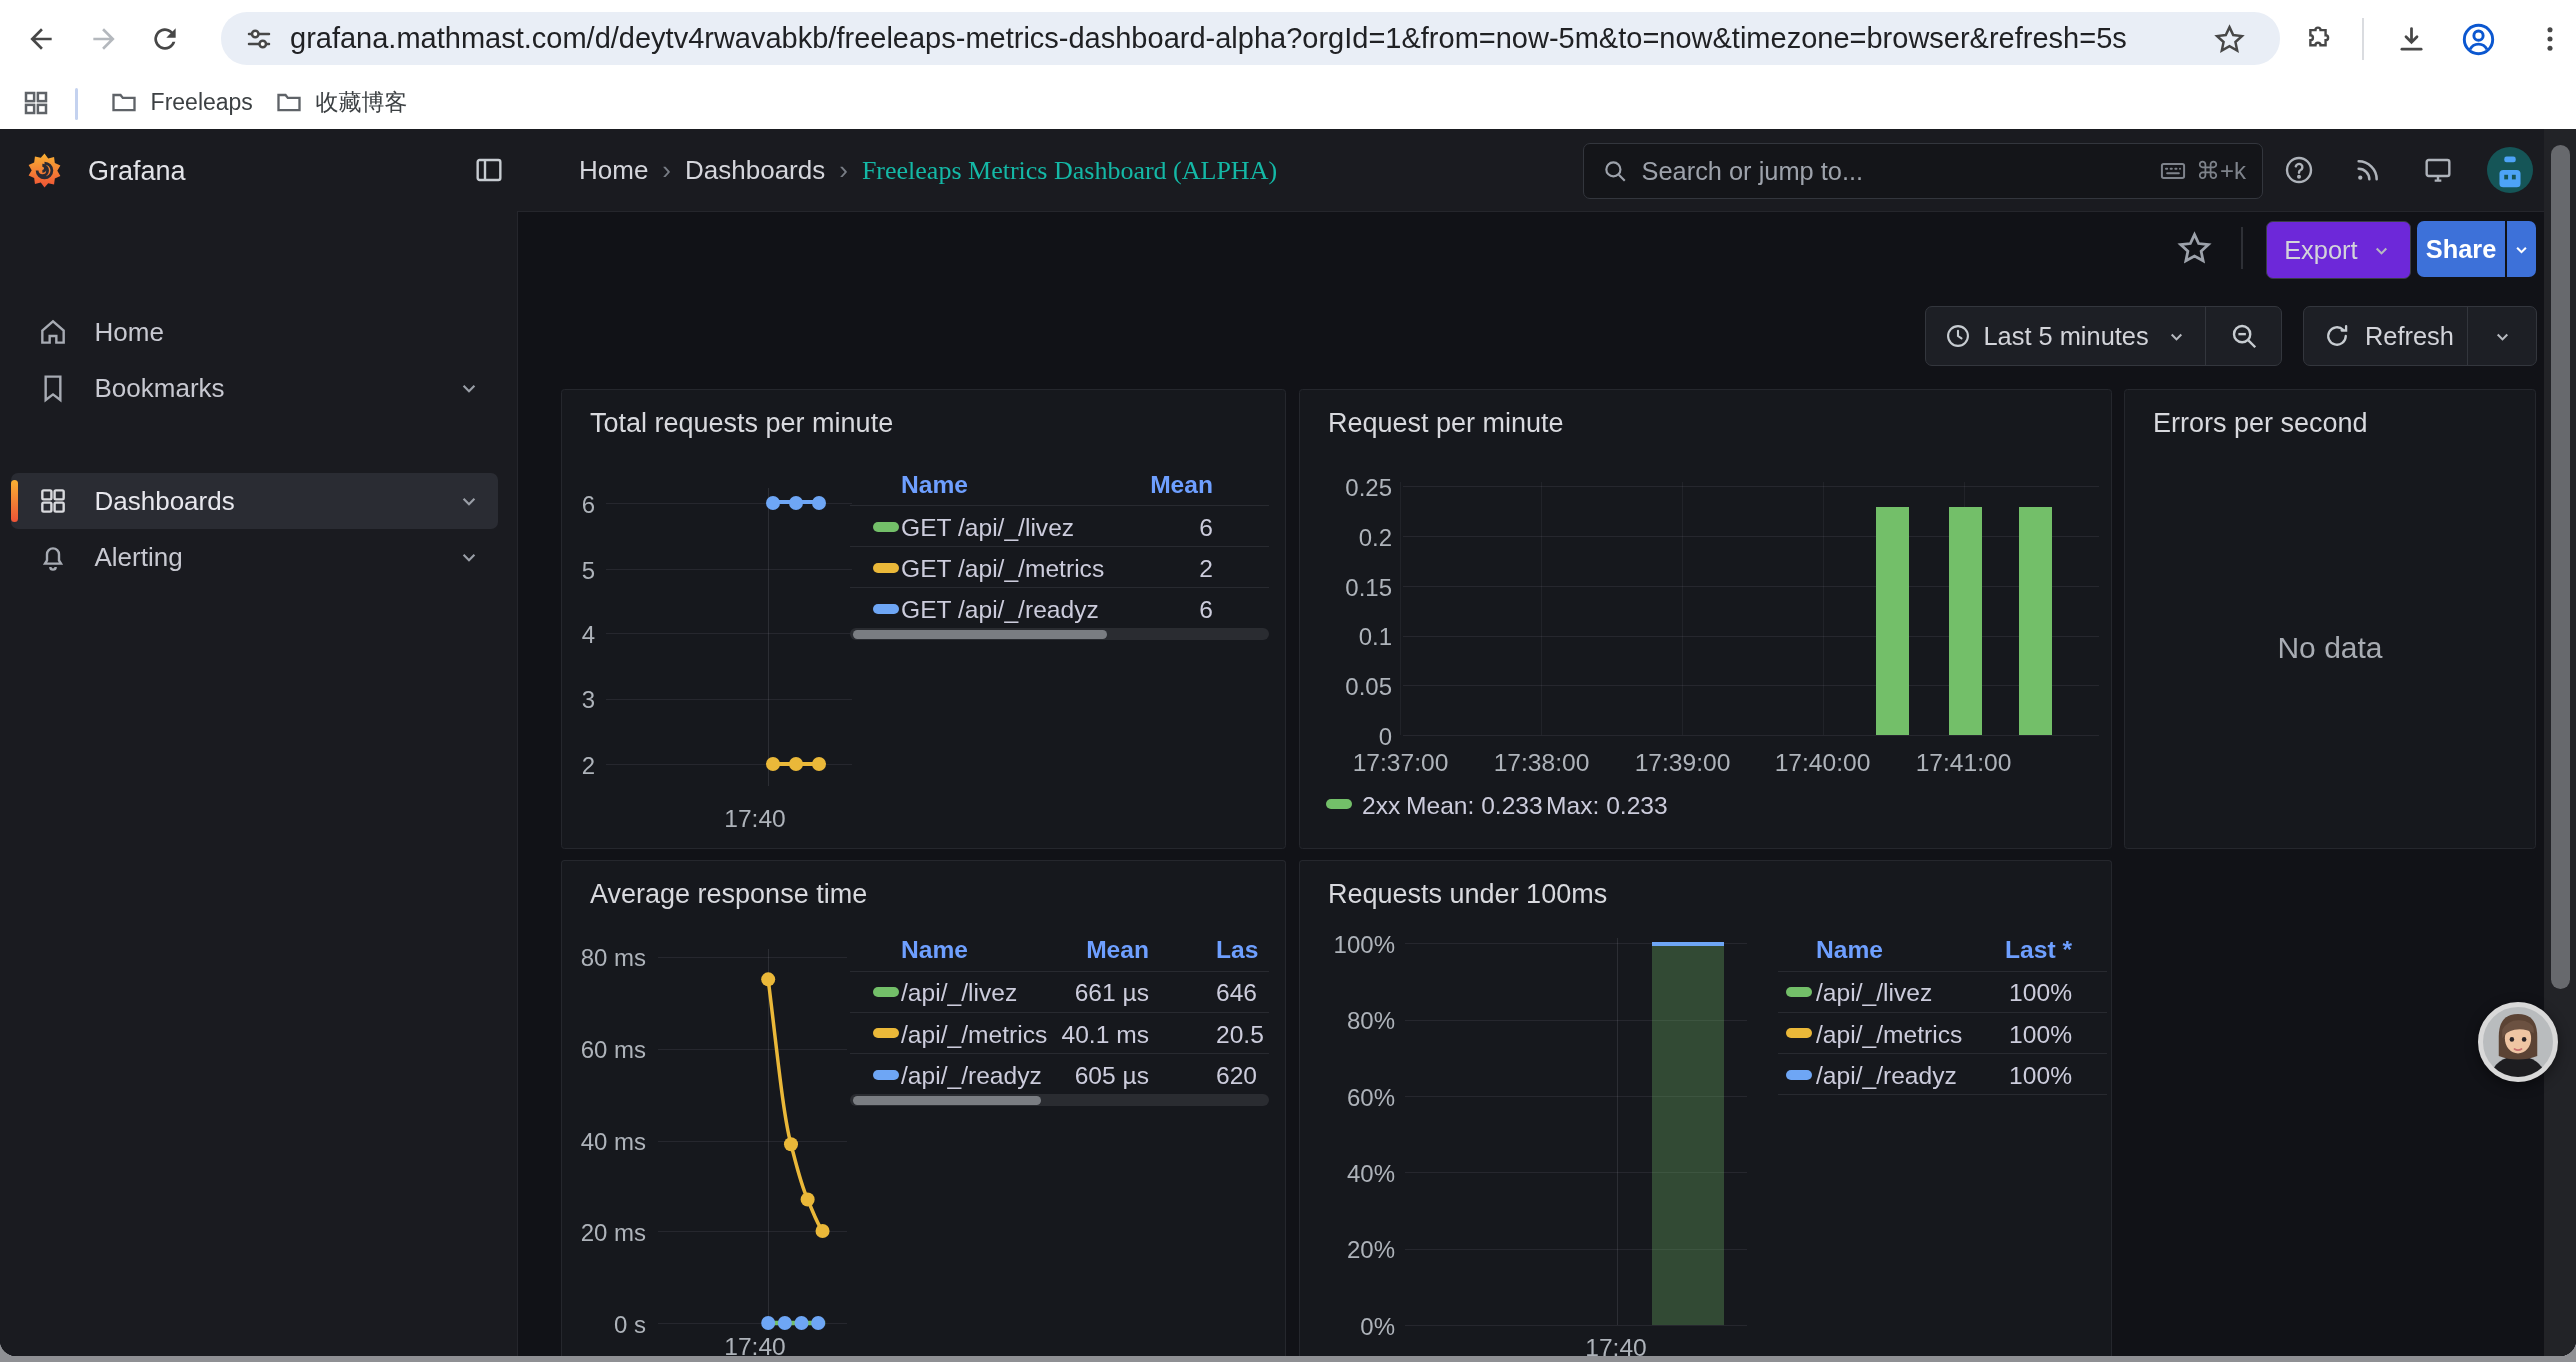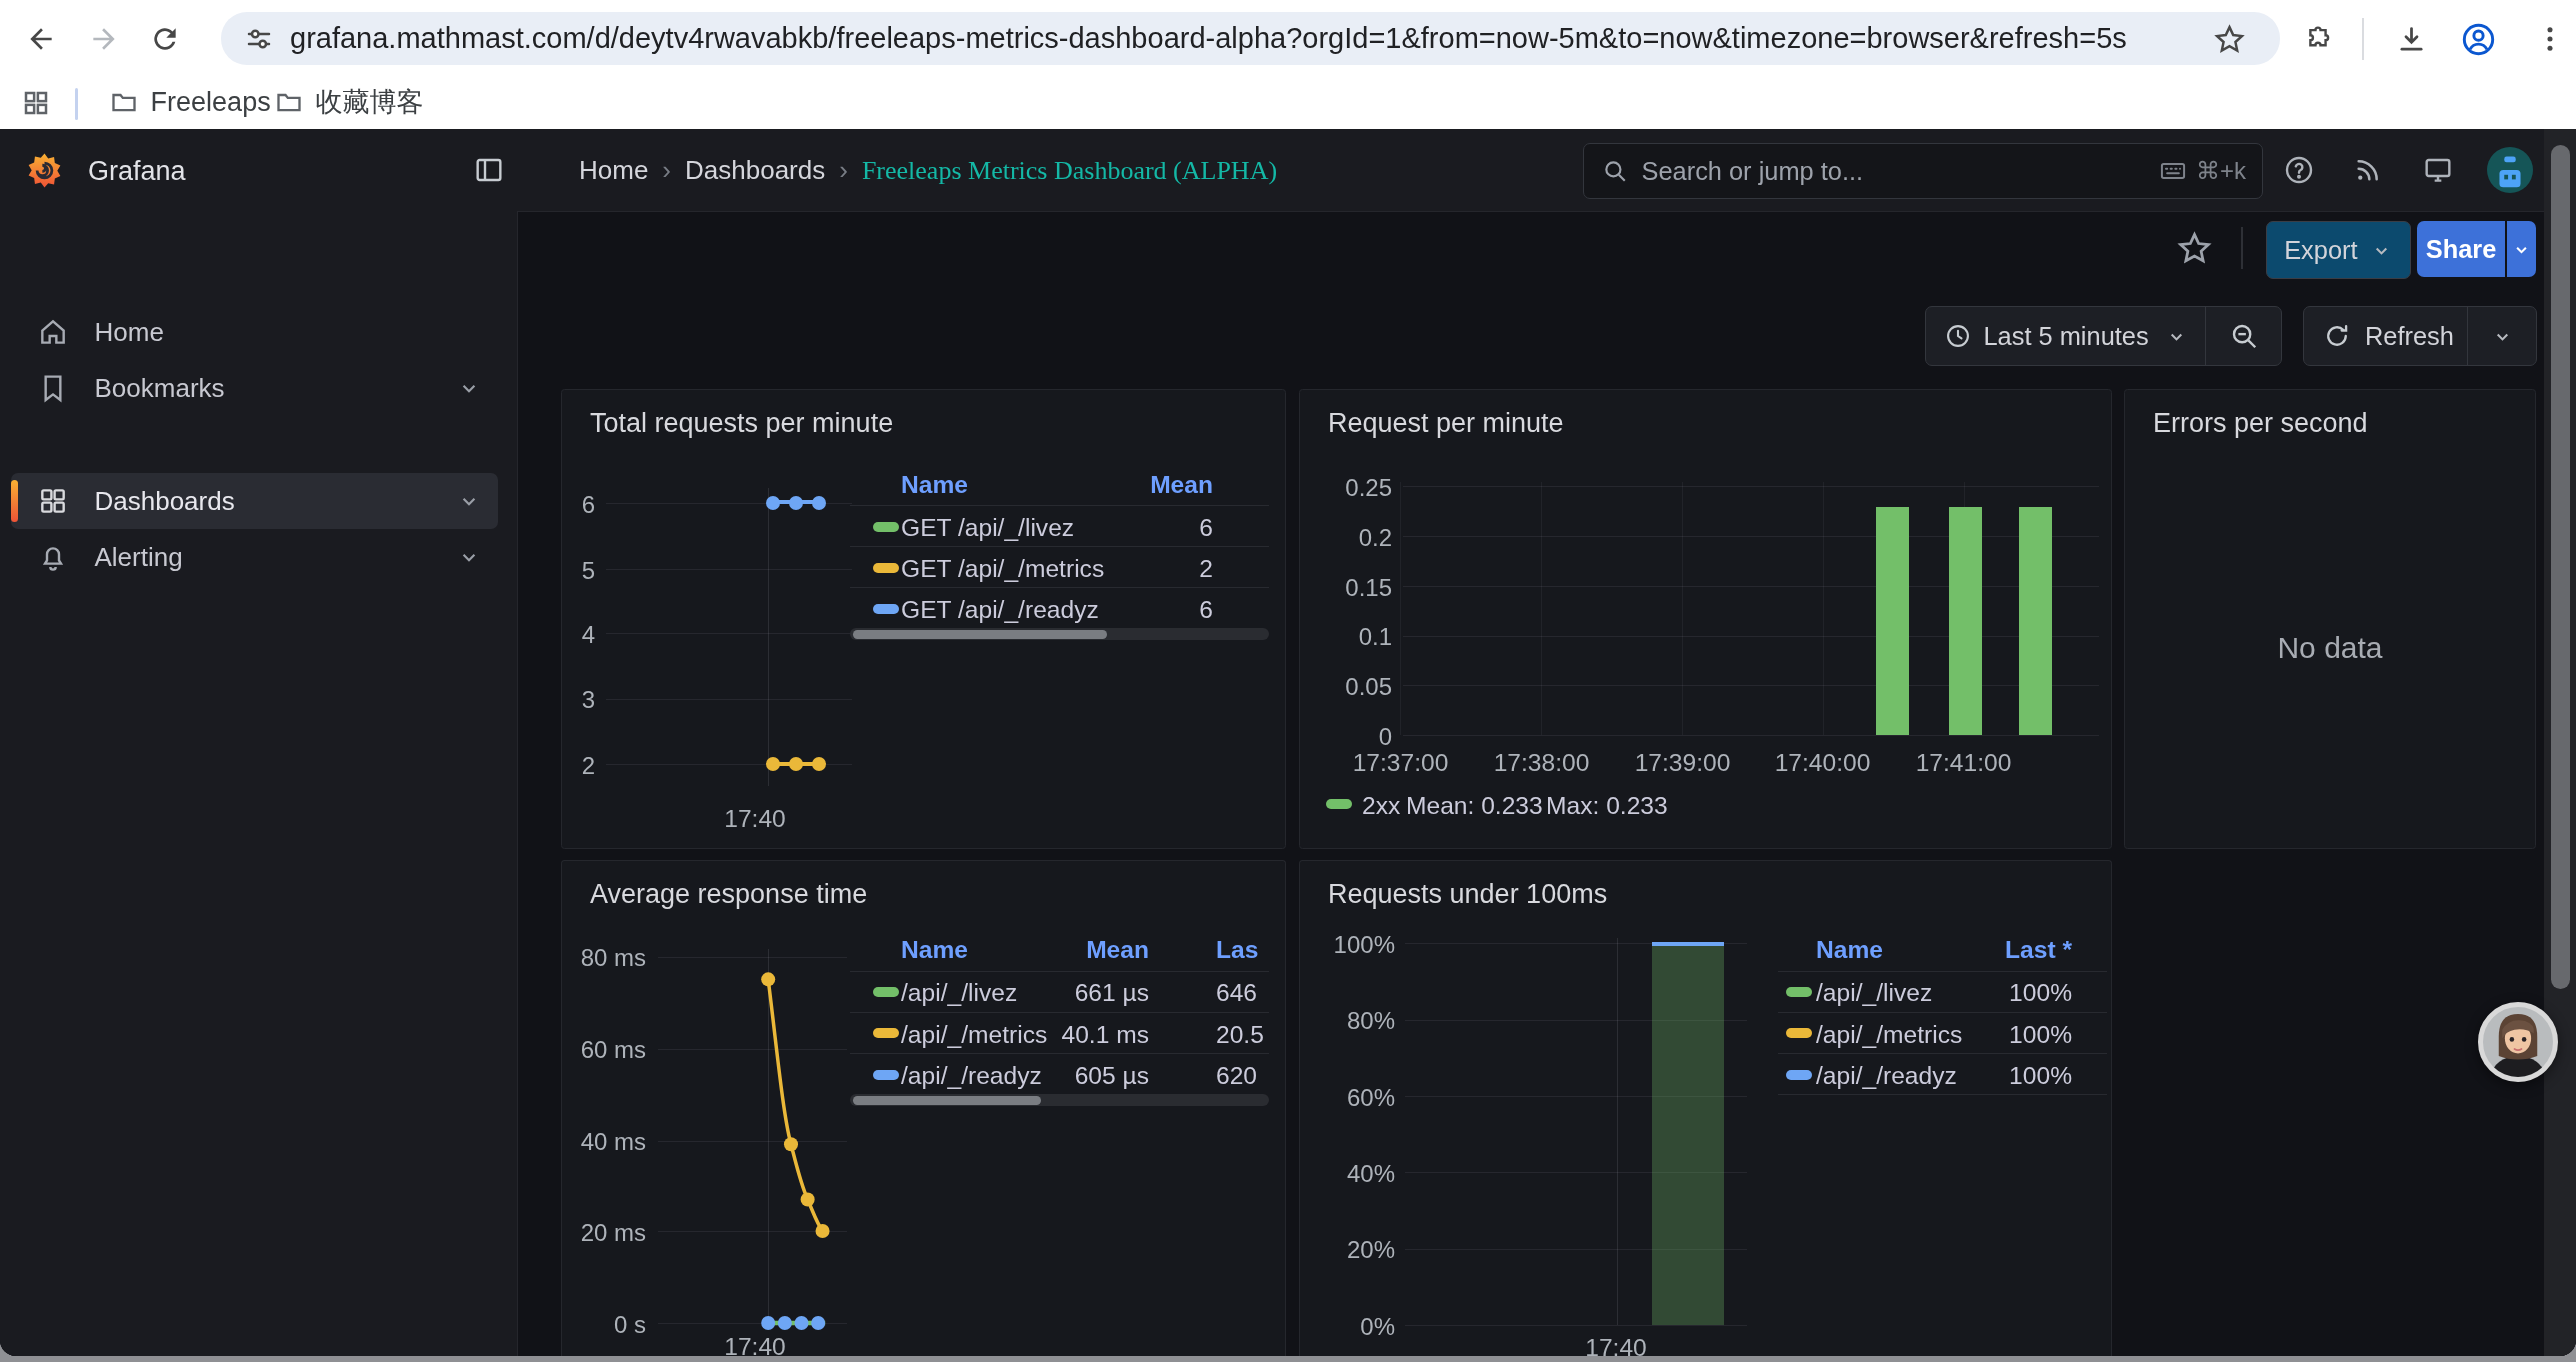--- a/index.html
+++ b/index.html
@@ -10,42 +10,42 @@
           overflow:hidden;background:#111217;}
   
   .c-toolbar{position:absolute;left:0;top:0;right:0;height:77px;background:#ffffff;}
   .c-icon{color:#474747;}
   .c-icon.dis{color:#b4b8bd;}
   .omnibox{position:absolute;left:221px;top:12.3px;width:2059px;height:53px;border-radius:26px;
            background:#e9eef6;display:flex;align-items:center;}
   .omni-url{font-size:29px;color:#202124;white-space:nowrap;overflow:hidden;text-align:center;}
   .bookmarks{position:absolute;left:0;top:77px;right:0;height:52px;background:#ffffff;}
   .bm-item{position:absolute;top:5.3px;height:40px;display:flex;align-items:center;gap:12.3px;
-           color:#3c4043;font-size:27px;border-radius:20px;padding:0 12.3px;}
+           color:#3c4043;font-size:23px;border-radius:20px;padding:0 12.3px;}
   
   .graf{position:absolute;left:0;top:129px;right:0;bottom:0;background:#111217;color:#ccccdc;padding-left:16px;}
   .g-header{position:absolute;left:0;top:0;right:0;height:82px;background:#1a1b20;
             border-bottom:0.9px solid #25262c;}
   .g-sidebar{position:absolute;left:0;top:82px;width:517px;bottom:0;background:#1a1b20;
              border-right:0.9px solid #25262c;}
   .s-item{position:absolute;left:10.5px;width:487px;height:56px;border-radius:7px;
           display:flex;align-items:center;font-size:26px;color:#c8c9d1;}
   .s-item .lbl{margin-left:26px;}
   .s-item.sel{background:#2a2c33;color:#e8e8ee;}
   .s-accent{position:absolute;left:0;top:7px;bottom:7px;width:7px;border-radius:3.5px;
             background:linear-gradient(180deg,#f8b133,#ef5336);}
   .s-ico{margin-left:26px;width:32px;height:32px;color:#a7abb3;}
   .chev{color:#9a9fa7;}
   .crumb{font-size:26px;color:#d5d6dc;}
   .crumb.dim{color:#14b8a6;font-family:Liberation Serif, serif;}
   .crumb-sep{color:#787d85;font-size:26px;padding:0 14px;}
   .searchbox{position:absolute;left:1583px;top:14px;width:678px;height:54px;border:0.9px solid #33363d;
              border-radius:7px;background:#141519;display:flex;align-items:center;}
   .btn{display:flex;align-items:center;justify-content:center;font-size:25.4px;color:#d3d4da;
-       background:#0c4a6e;border:0.9px solid #3a3d45;border-radius:7px;}
+       background:#6d28d9;border:0.9px solid #3a3d45;border-radius:7px;}
   .btn.plain{background:#1d1f25;border:0.9px solid #33363d;}
   .blue-btn{background:#3d71d9;color:#ffffff;font-weight:bold;border:none;}
   
   .panel{position:absolute;background:#16181d;border:0.9px solid #25272d;border-radius:3.5px;}
   .p-title{position:absolute;left:28px;top:17.5px;font-size:27px;font-weight:500;color:#d8d9de;}
   .tick{position:absolute;font-size:24px;color:#aeb3ba;}
   .tick.r{text-align:right;}
   .grid-h{position:absolute;height:0.9px;background:rgba(204,204,220,0.09);}
   .grid-v{position:absolute;width:0.9px;background:rgba(204,204,220,0.12);}
   .leg-h{position:absolute;font-size:24.6px;font-weight:bold;color:#6e9fff;}

